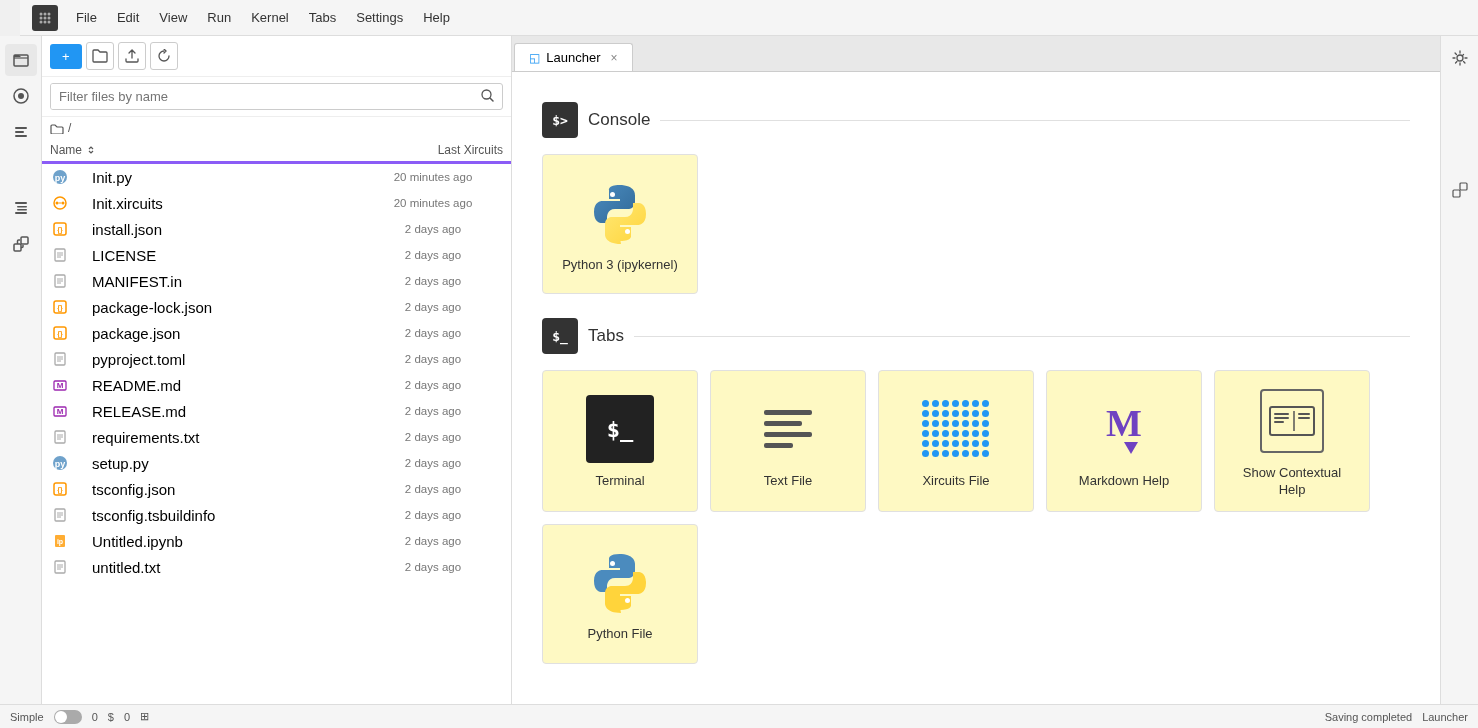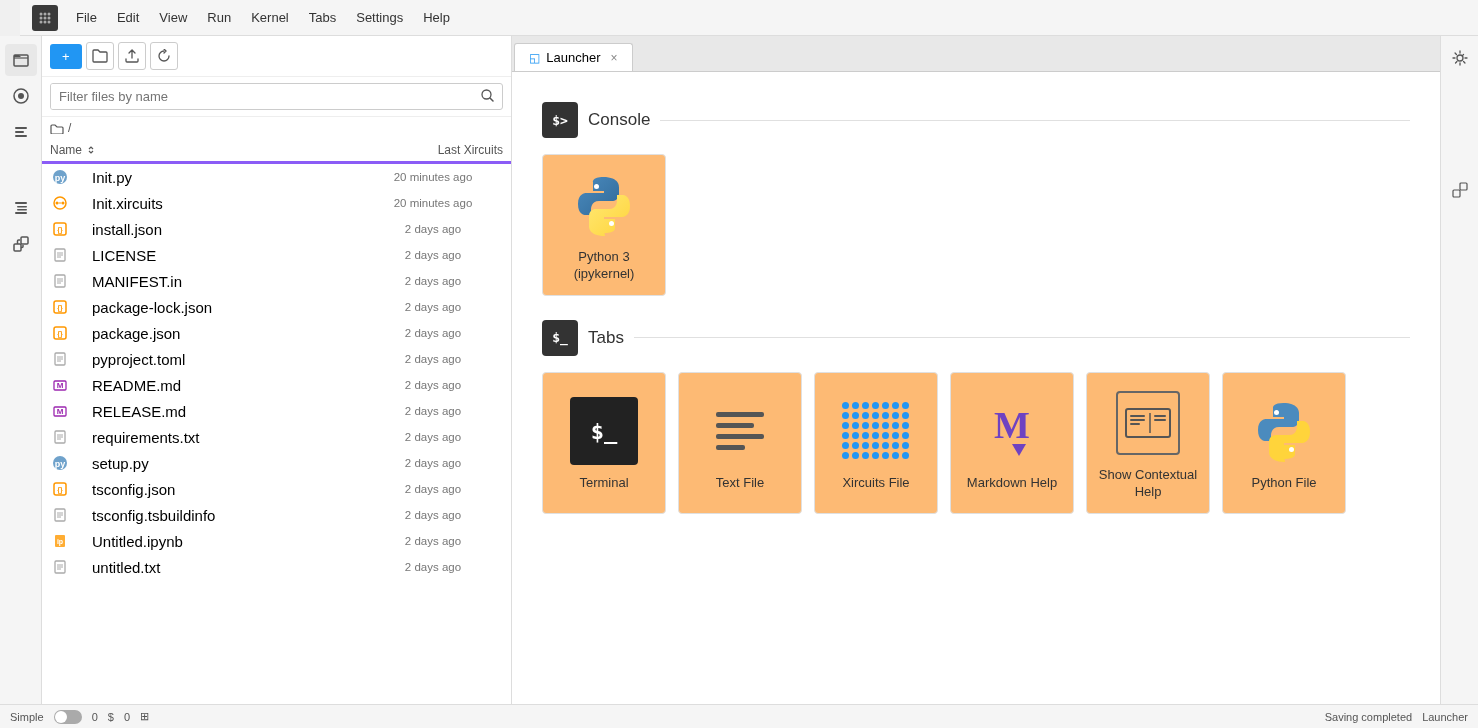--- a/index.html
+++ b/index.html
@@ -46,21 +46,21 @@
     
     .launcher { flex: 1; background: #fff; overflow-y: auto; padding: 20px 30px; }
     .section-header { display: flex; align-items: center; gap: 10px; margin-bottom: 16px; margin-top: 10px; }
     .section-header-icon { width: 36px; height: 36px; background: #333; border-radius: 4px; display: flex; align-items: center; justify-content: center; color: #fff; font-size: 16px; font-family: monospace; flex-shrink: 0; }
     .section-header-icon.other { background: #333; }
     .section-title { font-size: 17px; color: #333; font-weight: 500; }
     .section-divider { flex: 1; height: 1px; background: #e0e0e0; }
 
     .launcher-grid { display: flex; flex-wrap: wrap; gap: 12px; margin-bottom: 24px; }
 
-    .launcher-card { width: 124px; min-height: 140px; border: 1px solid #e0e0e0; border-radius: 4px; display: flex; flex-direction: column; align-items: center; justify-content: center; padding: 16px 10px 12px; cursor: pointer; background: #fdba74; transition: background 0.1s; }
+    .launcher-card { width: 156px; min-height: 140px; border: 1px solid #e0e0e0; border-radius: 4px; display: flex; flex-direction: column; align-items: center; justify-content: center; padding: 16px 18px 12px; cursor: pointer; background: #fef9c3; transition: background 0.1s; }
     .launcher-card-icon { width: 68px; height: 68px; display: flex; align-items: center; justify-content: center; margin-bottom: 10px; }
     .launcher-card-label { font-size: 13px; color: #333; text-align: center; line-height: 1.3; }
 
     
     .python-logo { width: 64px; height: 64px; }
 
     
     .terminal-card-icon { width: 68px; height: 68px; background: #222; border-radius: 4px; display: flex; align-items: center; justify-content: center; }
     .terminal-card-icon span { color: #fff; font-family: monospace; font-size: 22px; font-weight: bold; }
 

